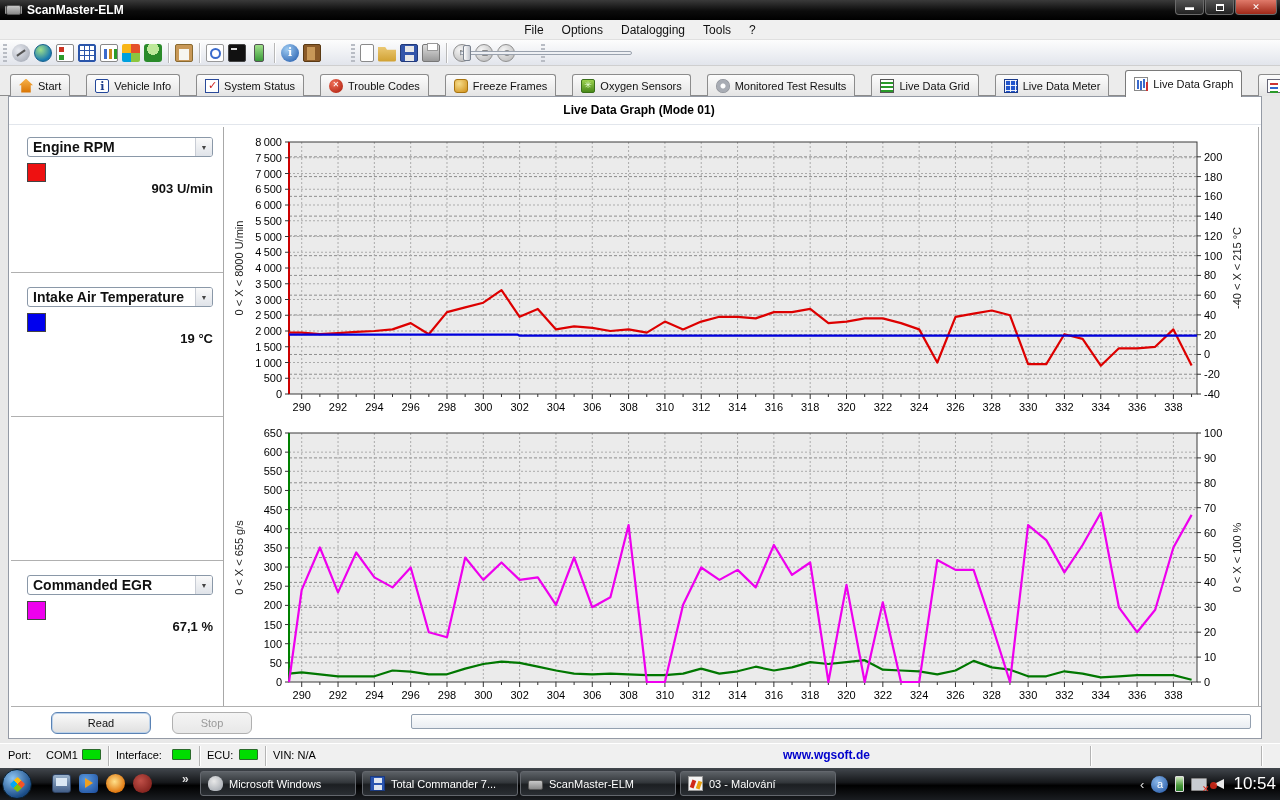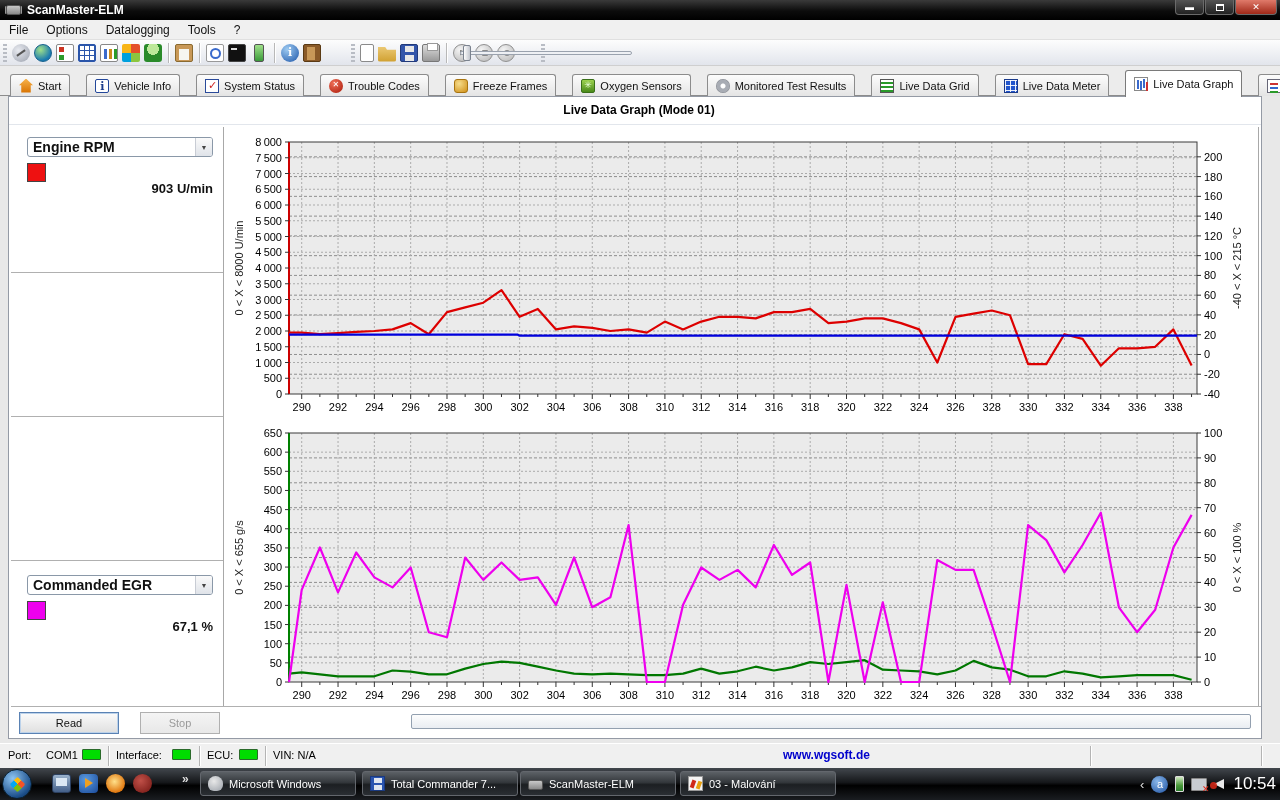--- a/index.html
+++ b/index.html
@@ -14,21 +14,21 @@
   .titlebar .title{font-size:12px;font-weight:bold;}
   .winbtns{position:absolute;right:3px;top:0;display:flex;}
   .winbtn{width:29px;height:15px;margin-left:1px;border:1px solid #6a6a6a;border-top:none;
     border-radius:0 0 4px 4px;background:linear-gradient(#555,#222);color:#fff;font-size:9px;
     display:flex;align-items:center;justify-content:center;line-height:1;}
   .winbtn.close{background:linear-gradient(#e07a6a,#a02818);width:42px;font-weight:bold;}
   .restore-glyph{width:8px;height:7px;border:1px solid #fff;border-top:2px solid #fff;background:transparent;}
 
   
   .menubar{position:absolute;left:0;top:20px;width:1280px;height:20px;background:#f0f0f0;
-    display:flex;align-items:center;font-size:12px;color:#111;border-bottom:1px solid #e0e0e0;}
+    display:flex;align-items:center;font-size:12px;color:#111;border-bottom:1px solid #e0e0e0;justify-content:center;}
   .menu-item{padding:2px 9px;cursor:default;}
 
   
   .toolbar{position:absolute;left:0;top:40px;width:1280px;height:26px;
     background:linear-gradient(#fdfdfd,#e2e5ec);border-bottom:1px solid #cfcfcf;display:flex;align-items:center;}
   .grip{width:4px;height:18px;margin:0 3px;background:repeating-linear-gradient(#b8bcc4 0 2px,transparent 2px 4px);}
   .tsep{width:1px;height:20px;background:#b8b8b8;margin:0 4px;box-shadow:1px 0 0 #fff;}
   .tbicon{width:18px;height:18px;margin:0 2px;border-radius:2px;position:relative;flex:0 0 auto;}
   .connect-icon{background:radial-gradient(circle at 35% 35%,#e8eaf0,#9aa0ac);border-radius:50%;}
   .connect-icon::after{content:"";position:absolute;left:4px;top:8px;width:10px;height:2px;background:#555;transform:rotate(-35deg);}
@@ -109,21 +109,21 @@
   .dd-label{flex:1;font-size:14px;padding-left:5px;color:#111;white-space:nowrap;overflow:hidden;font-weight:bold;}
   .dd-arrow{width:17px;height:100%;display:flex;align-items:center;justify-content:center;
     font-size:7px;color:#444;background:linear-gradient(#fafafa,#dfe3e9);border-left:1px solid #c8ccd4;border-radius:0 2px 2px 0;}
   .swatch{position:absolute;left:0;top:26px;width:19px;height:19px;border:1px solid #444;}
   .value{position:absolute;right:2px;top:44px;font-size:13px;font-weight:bold;color:#111;}
 
   .chart{position:absolute;font-family:"Liberation Sans","DejaVu Sans",sans-serif;}
 
   
   .btn{position:absolute;height:22px;background:linear-gradient(#fbfbfb,#dfdfdf);border:1px solid #8e8e8e;
-    border-radius:0;font-size:11px;color:#111;display:flex;align-items:center;justify-content:center;}
+    border-radius:6px;font-size:11px;color:#111;display:flex;align-items:center;justify-content:center;margin-left:32px;}
   .btn.default{border-color:#5a82b4;box-shadow:0 0 0 1px #bcd2ea inset;}
   .btn.disabled{color:#9a9a9a;border-color:#b0b0b0;background:linear-gradient(#f4f4f4,#e8e8e8);}
   .progress{position:absolute;left:402px;top:617px;width:840px;height:15px;background:linear-gradient(#fdfdfd,#e9edf2);
     border:1px solid #93a0b0;border-radius:2px;}
 
   
   .statusbar{position:absolute;left:0;top:743px;width:1280px;height:25px;background:#f0f0f0;
     border-top:1px solid #fff;font-size:11px;color:#000;}
   .sb-text{position:absolute;top:5px;}
   .led{position:absolute;top:5px;width:19px;height:11px;background:#00dd00;border:1px solid #2a6a2a;border-radius:1px;}
@@ -281,20 +281,28 @@
   <div class="channel" style="top:40px">
     <div class="dropdown">
       <span class="dd-label">Engine RPM</span>
       <span class="dd-arrow">▼</span>
     </div>
     <div class="swatch" style="background: rgb(238, 17, 17);"></div>
     <div class="value">903 U/min</div>
   </div>
   <div class="hsep" style="left:2px;top:175px;width:212px"></div>
 
+  <div class="channel" style="top:190px">
+    <div class="dropdown">
+      <span class="dd-label">Intake Air Temperature</span>
+      <span class="dd-arrow">▼</span>
+    </div>
+    <div class="swatch" style="background: rgb(0, 0, 238);"></div>
+    <div class="value">19 °C</div>
+  </div>
   <div class="hsep" style="left:2px;top:319px;width:212px"></div>
 
   <div class="hsep" style="left:2px;top:463px;width:212px"></div>
 
   <div class="channel" style="top:478px">
     <div class="dropdown">
       <span class="dd-label">Commanded EGR</span>
       <span class="dd-arrow">▼</span>
     </div>
     <div class="swatch" style="background: rgb(238, 0, 238);"></div>

